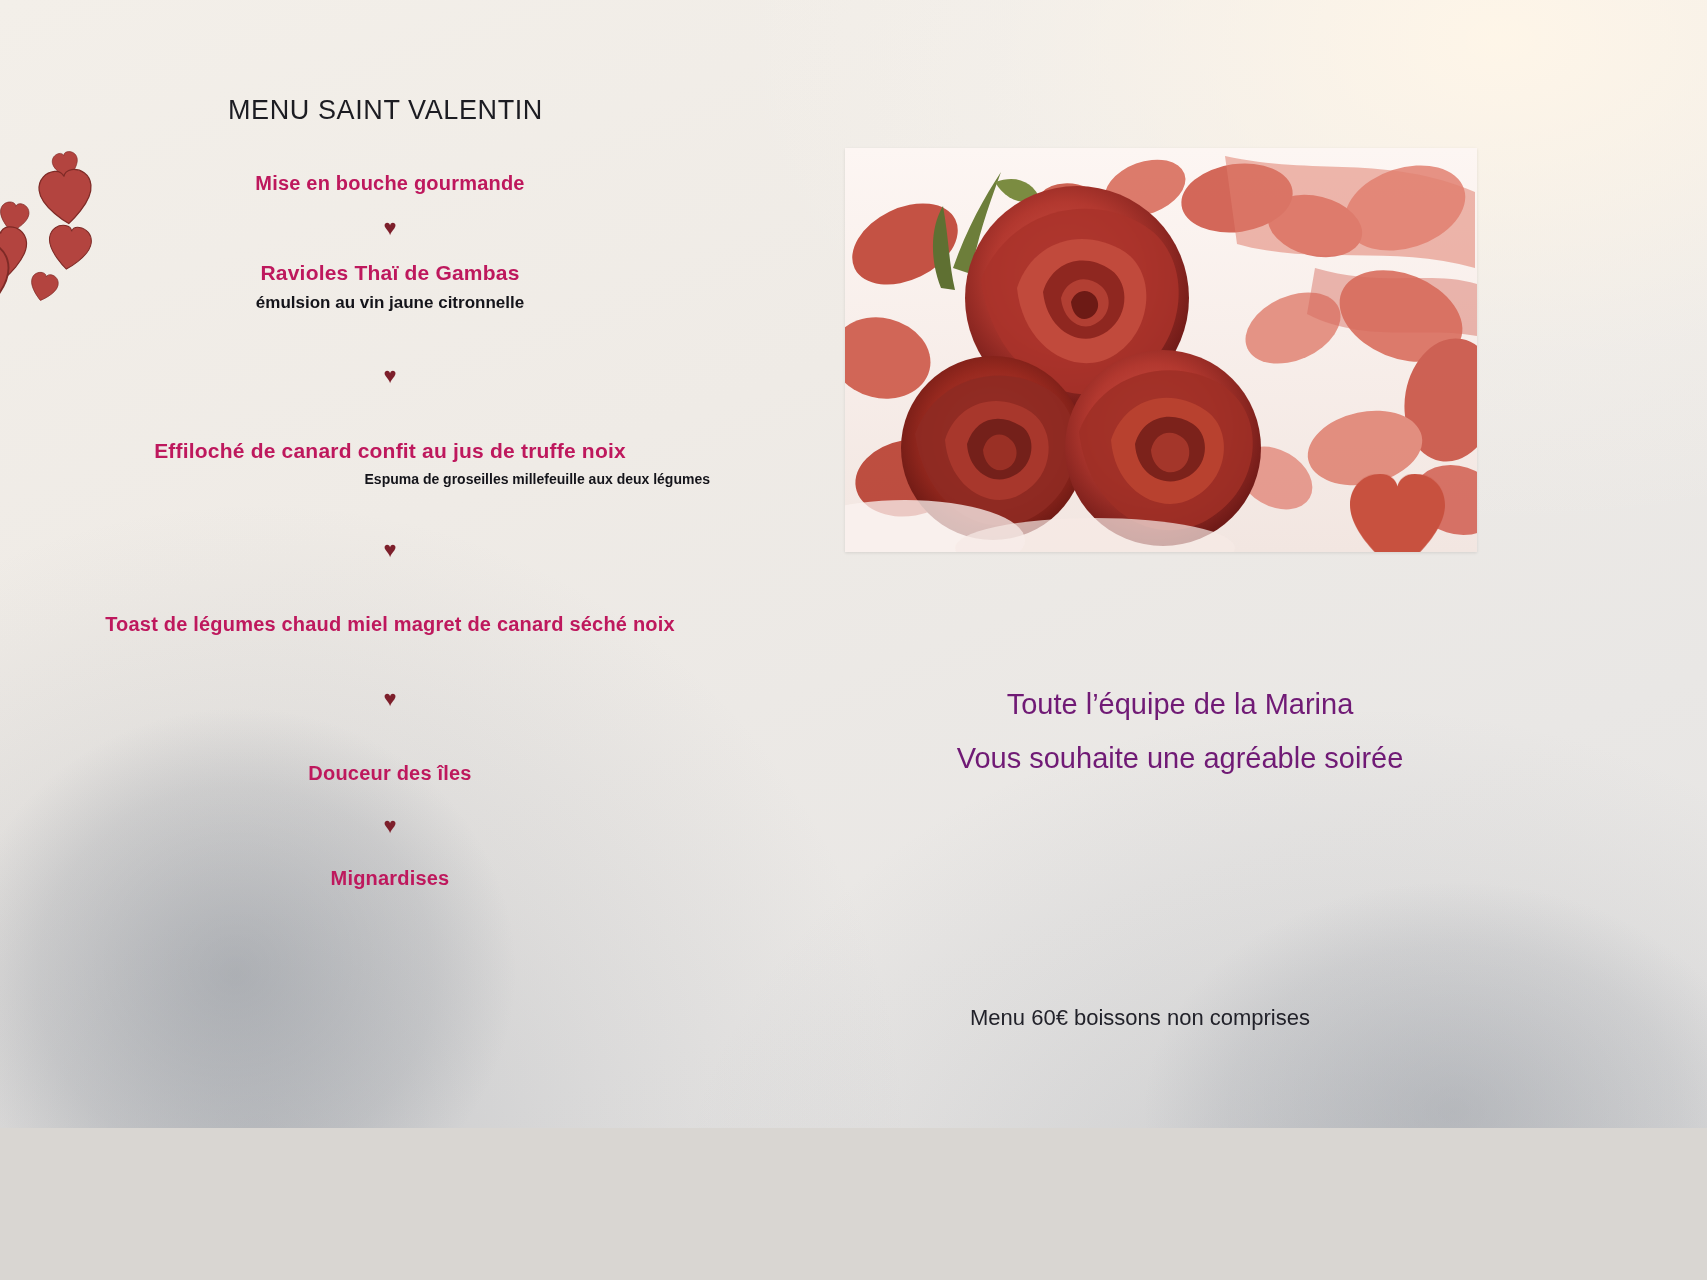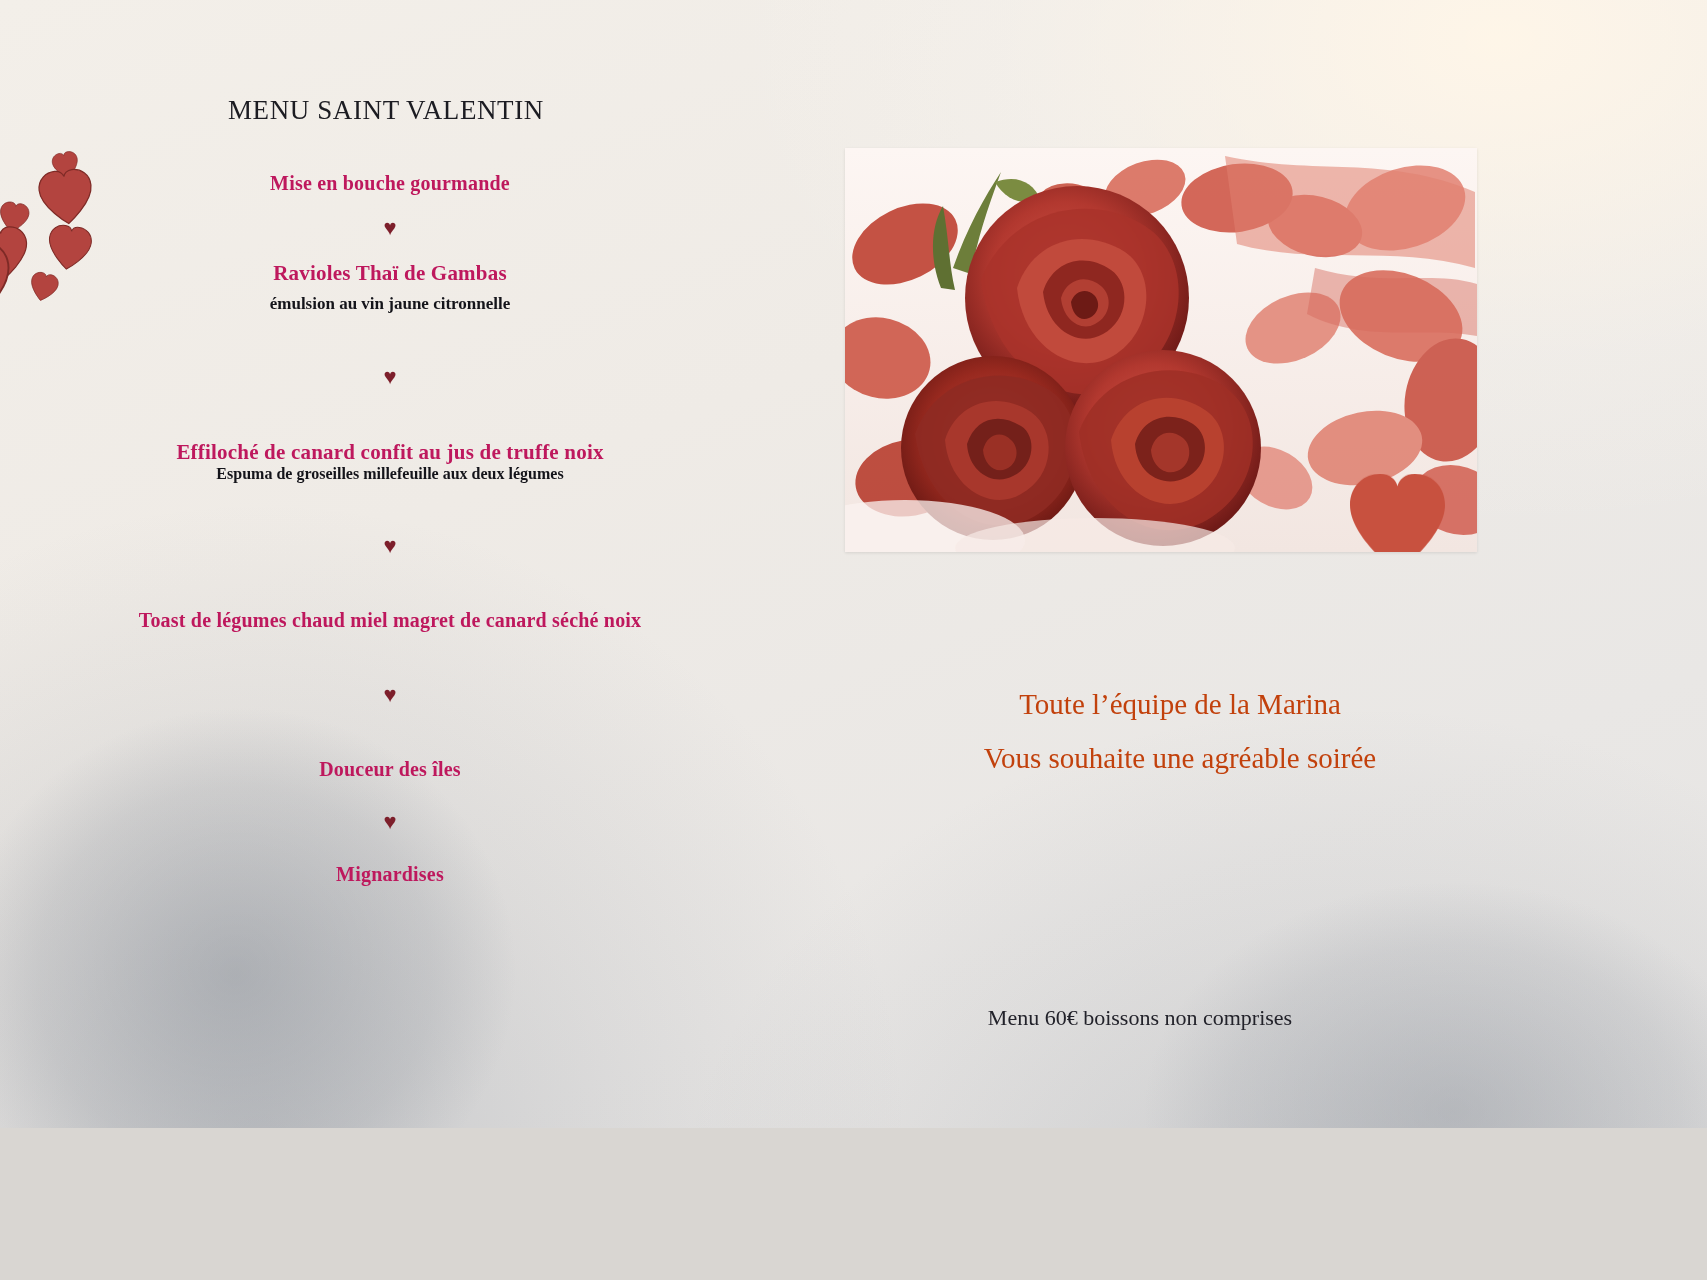--- a/index.html
+++ b/index.html
@@ -5,21 +5,21 @@
   html, body {
     margin: 0;
     padding: 0;
     background: #d9d6d2;
   }
   #page {
     position: relative;
     width: 1707px;
     height: 1128px;
     overflow: hidden;
-    font-family: Liberation Serif, serif;
+    font-family: Liberation Sans, sans-serif;
     background: #efece8;
   }
 
   
   .sheet {
     position: absolute;
     left: 0; top: 0;
     width: 1707px; height: 1280px;
     background:
       radial-gradient(1100px 700px at 1500px 40px, rgba(255,246,232,0.95) 0%, rgba(250,246,240,0.25) 45%, rgba(0,0,0,0) 70%),
@@ -112,21 +112,21 @@
     box-shadow: 0 1px 3px rgba(0,0,0,0.10);
   }
   .photo svg { display: block; }
 
   
   .right-text {
     position: absolute;
     left: 860px; top: 678px;
     width: 640px;
     text-align: center;
-    color: #c2410c;
+    color: #701a75;
     font-size: 29px;
     line-height: 1.85;
     font-weight: 400;
   }
   .price-line {
     position: absolute;
     left: 860px; top: 1005px;
     width: 560px;
     text-align: center;
     color: #22222a;
@@ -168,21 +168,21 @@
           <div class="course-name" style="font-size: 20px;">Mise en bouche gourmande</div>
         </div>
         <div class="sep-heart" style="margin-top: 22px; margin-bottom: 22px;">♥</div>
         <div class="course" style="margin-top: 12px;">
           <div class="course-name" style="font-size: 21px;">Ravioles Thaï de Gambas</div>
           <div class="course-sub" style="font-size: 17px; margin-top: 8px;">émulsion au vin jaune citronnelle</div>
         </div>
         <div class="sep-heart" style="margin-top: 52px; margin-bottom: 52px;">♥</div>
         <div class="course" style="margin-top: 0px;">
           <div class="course-name" style="font-size: 21px;">Effiloché de canard confit au jus de truffe noix</div>
-          <div class="course-sub" style="font-size: 16px; ">Espuma de groseilles millefeuille aux deux légumes</div>
+          <div class="course-sub" style="font-size: 14px; margin-top: 8px; text-align: right;">Espuma de groseilles millefeuille aux deux légumes</div>
         </div>
         <div class="sep-heart" style="margin-top: 52px; margin-bottom: 52px;">♥</div>
         <div class="course" style="margin-top: 0px;">
           <div class="course-name" style="font-size: 20px;">Toast de légumes chaud miel magret de canard séché noix</div>
         </div>
         <div class="sep-heart" style="margin-top: 52px; margin-bottom: 52px;">♥</div>
         <div class="course" style="margin-top: 0px;">
           <div class="course-name" style="font-size: 20px;">Douceur des îles</div>
         </div>
         <div class="sep-heart" style="margin-top: 30px; margin-bottom: 30px;">♥</div>

